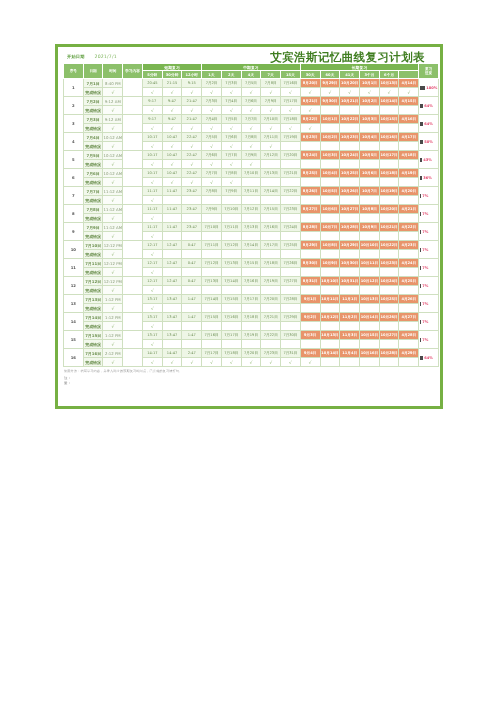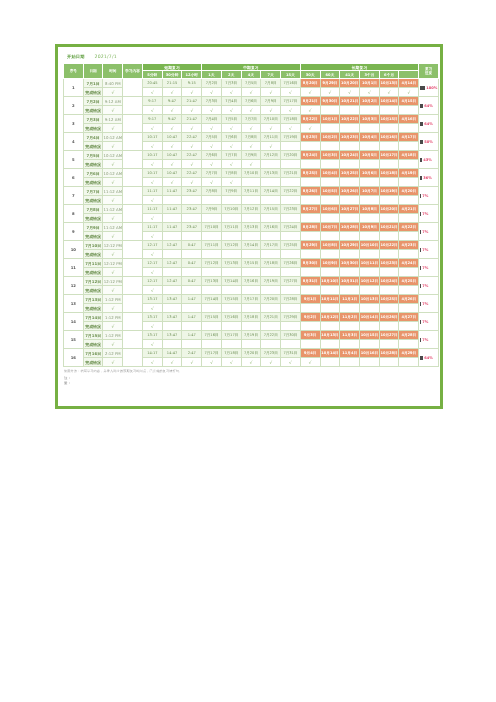--- a/index.html
+++ b/index.html
@@ -39,20 +39,21 @@
 <body>
 
 <div class="page">
   <div class="frame">
     <div class="inner">
 
       <div class="toprow">
         <span class="lbl-start">开始日期</span>
         <span class="val-start">2021/7/1</span>
       </div>
+      <div class="title">艾宾浩斯记忆曲线复习计划表</div>
 
       <table>
         <thead>
           <tr>
             <th class="idx" rowspan="2">序号</th>
             <th rowspan="2">日期</th>
             <th rowspan="2">时间</th>
             <th rowspan="2">学习内容</th>
             <th class="grp" colspan="3">短期复习</th>
             <th class="grp" colspan="5">中期复习</th>

